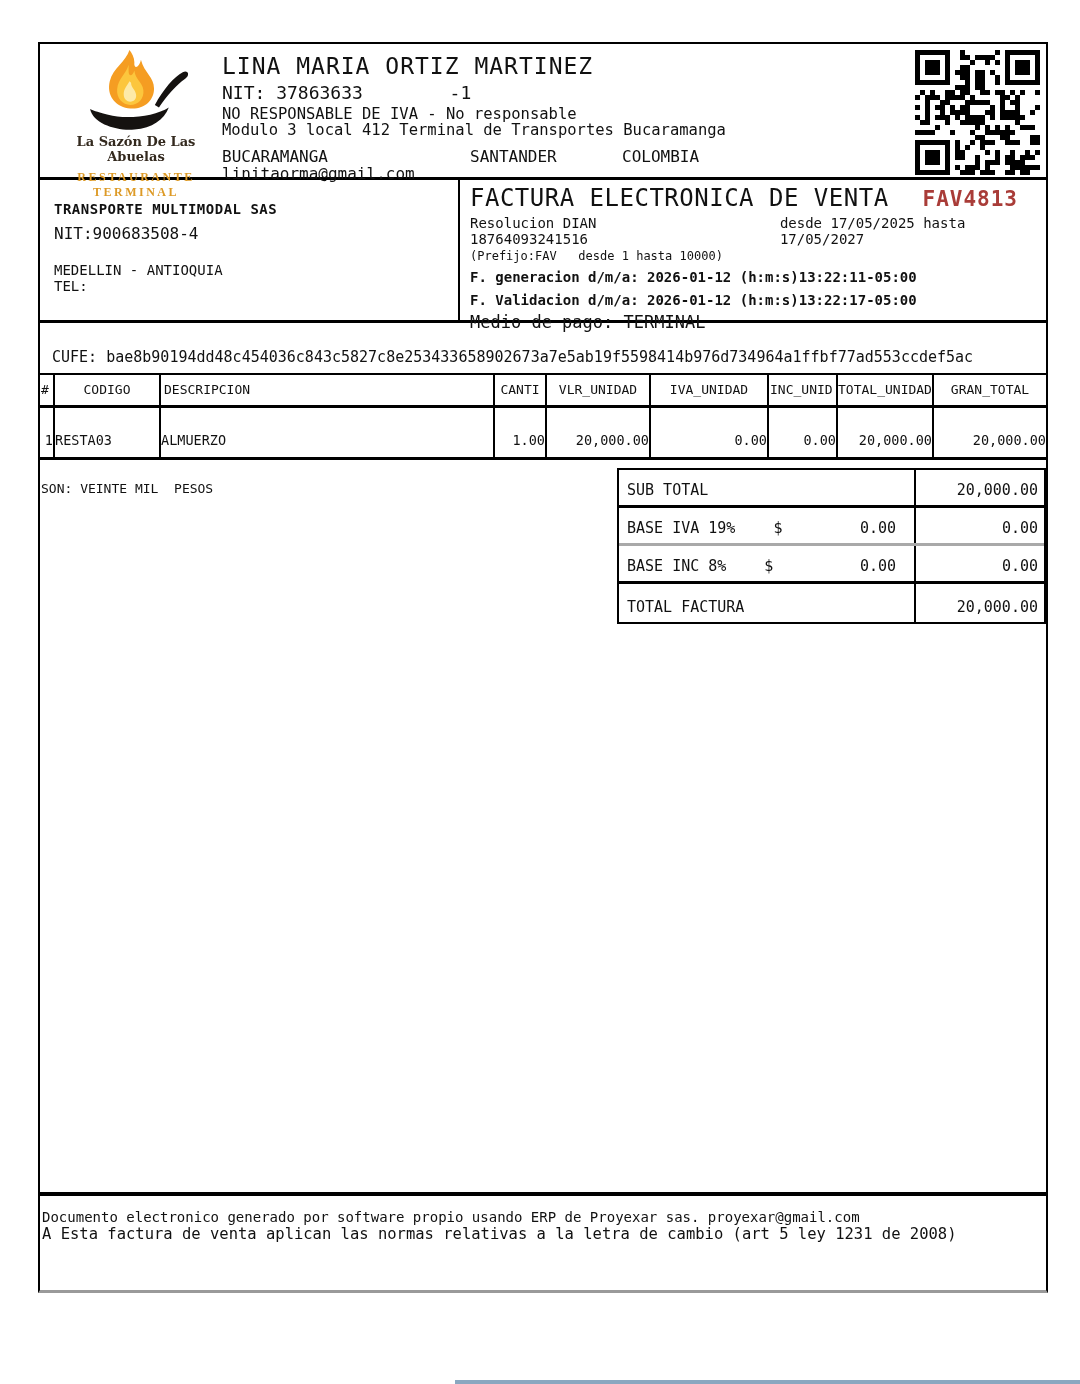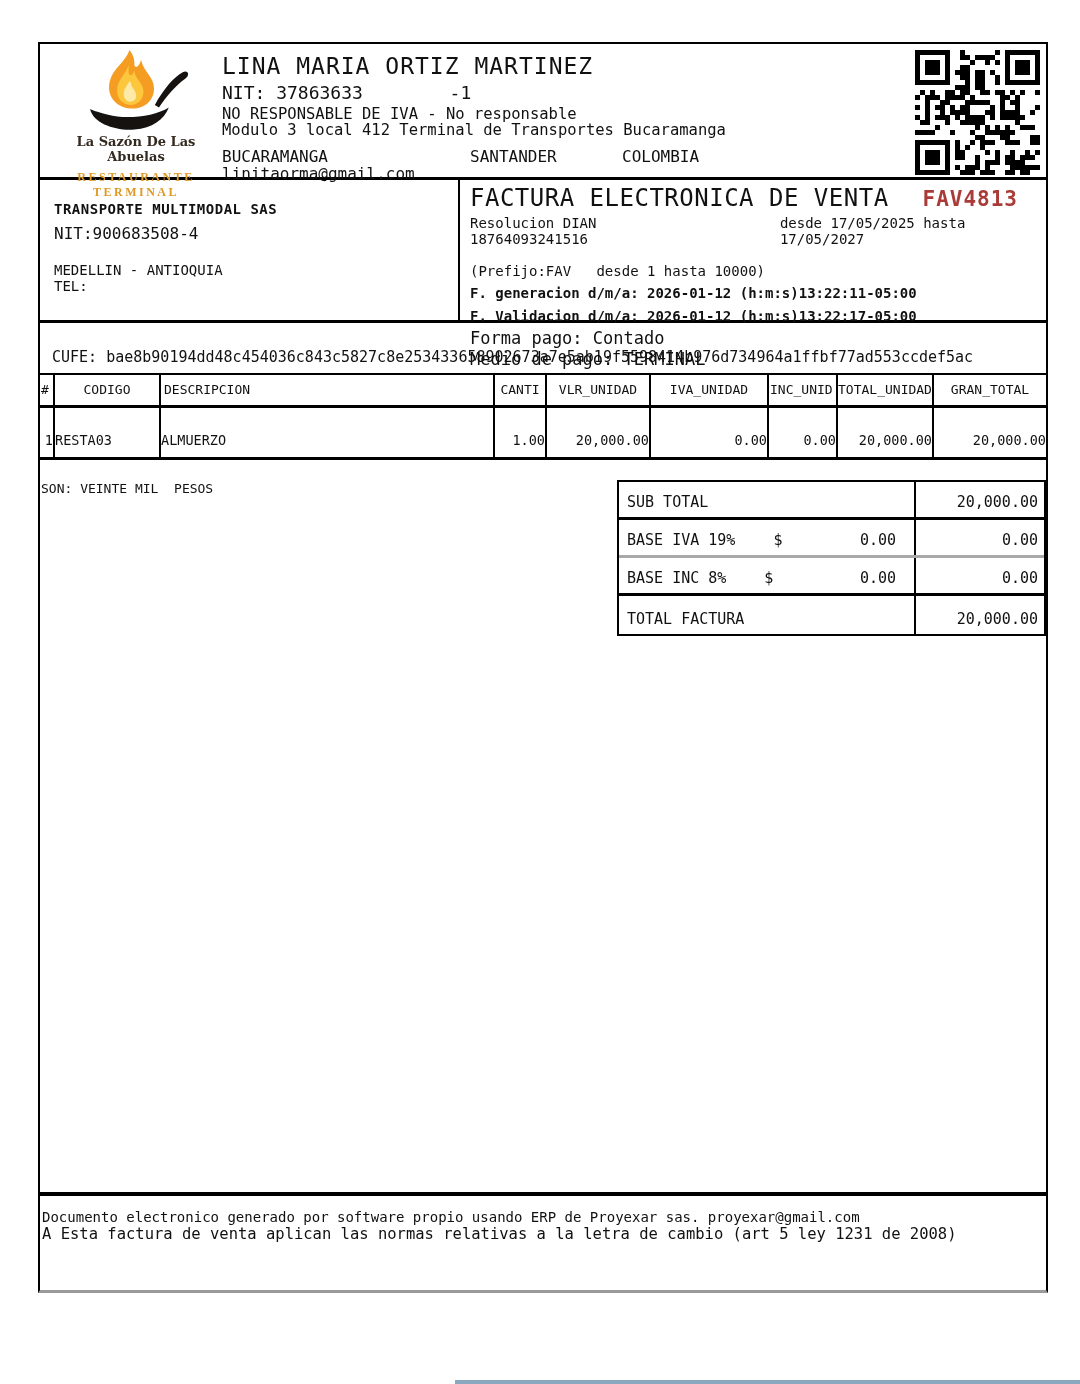--- a/index.html
+++ b/index.html
@@ -43,42 +43,42 @@
   .buyer-nit{font-size:16px;margin-top:7px;}
   .buyer-city{font-size:14px;margin-top:19px;line-height:16px;}
   .buyer-mail{font-size:14px;line-height:16px;}
   .buyer-tel{font-size:14px;line-height:16px;}
   .invmeta{flex:1;padding:4px 0 0 10px;box-sizing:border-box;}
   .inv-titlerow{display:flex;align-items:baseline;}
   .inv-title{font-size:24px;letter-spacing:.5px;}
   .inv-number{font-weight:bold;font-size:21px;letter-spacing:1px;margin-left:auto;margin-right:28px;}
   .inv-resrow{display:flex;font-size:14px;margin-top:3px;}
   .inv-validity{margin-left:68px;}
-  .inv-prefix{font-size:14px;white-space:pre;margin-top:16px;}
+  .inv-prefix{font-size:12px;white-space:pre;margin-top:2px;}
   .inv-gen,.inv-val{font-size:14px;font-weight:bold;line-height:23px;white-space:pre;}
   .inv-gen{margin-top:3px;}
   .inv-fpago,.inv-mpago{font-size:17px;line-height:21px;}
   
   .cufe{position:absolute;left:0;top:279px;right:0;height:50px;display:flex;align-items:flex-end;padding:0 0 7px 12px;box-sizing:border-box;font-size:15px;white-space:pre;}
   
   table.items{position:absolute;left:0;top:329px;width:1006px;border-collapse:collapse;table-layout:fixed;}
   table.items th,table.items td{border-left:2px solid #000;padding:0;overflow:hidden;}
   table.items th:first-child,table.items td:first-child{border-left:none;}
   table.items thead tr{height:32px;border-top:2px solid #000;border-bottom:3px solid #000;}
   table.items tbody tr{height:52px;border-bottom:3px solid #000;}
   table.items th{font-weight:normal;font-size:13px;text-align:center;vertical-align:middle;white-space:nowrap;}
   table.items th.h-desc{text-align:left;padding-left:3px;}
   table.items th.h-num{text-align:left;padding-left:1px;}
   table.items td{font-size:13.5px;vertical-align:bottom;padding-bottom:9px;white-space:nowrap;}
   td.c-right{text-align:right;padding-right:5px;}
   td.c-left{text-align:left;padding-left:4px;}
   
   .totals{position:absolute;left:0;top:424px;right:0;height:160px;}
   .words{position:absolute;left:1px;top:13px;font-size:13px;white-space:pre;}
-  .totbox{position:absolute;left:577px;top:12px;width:429px;border:2px solid #000;border-top-width:2px;box-sizing:border-box;}
+  .totbox{position:absolute;left:577px;top:0;width:429px;border:2px solid #000;border-top-width:2px;box-sizing:border-box;}
   .trow{display:flex;height:38px;box-sizing:border-box;}
   .trow .tlabel{flex:1;display:flex;align-items:flex-end;padding:0 0 6px 8px;font-size:15px;}
   .trow .tvalue{width:130px;border-left:2px solid #000;display:flex;align-items:flex-end;justify-content:flex-end;padding:0 6px 6px 0;font-size:15px;box-sizing:border-box;}
   .trow{border-bottom:3px solid #000;}
   .trow.graydiv{border-bottom:3px solid #a9a9a9;}
   .trow:last-child{border-bottom:none;}
   .tlabel .base-sym{margin-left:38px;}
   .tlabel .base-val{flex:1;text-align:right;padding-right:18px;}
   
   .footrule{position:absolute;left:0;right:0;top:1148px;height:4px;background:#000;}
@@ -346,21 +346,20 @@
           <span class="inv-title">FACTURA ELECTRONICA DE VENTA</span>
           <span class="inv-number" style="color: rgb(169, 60, 56);">FAV4813</span>
         </div>
         <div class="inv-resrow">
           <span>Resolucion DIAN 18764093241516</span>
           <span class="inv-validity">desde 17/05/2025 hasta 17/05/2027</span>
         </div>
         <div class="inv-prefix">(Prefijo:FAV   desde 1 hasta 10000)</div>
         <div class="inv-gen">F. generacion d/m/a: 2026-01-12 (h:m:s)13:22:11-05:00</div>
         <div class="inv-val">F. Validacion d/m/a: 2026-01-12 (h:m:s)13:22:17-05:00</div>
-        <div class="inv-fpago">Forma pago: Contado</div>
         <div class="inv-mpago">Medio de pago: TERMINAL</div>
       </div>
     </div>
 
     <div class="cufe">
       <span>CUFE: </span>
       <span>bae8b90194dd48c454036c843c5827c8e253433658902673a7e5ab19f5598414b976d734964a1ffbf77ad553ccdef5ac</span>
     </div>
 
     <table class="items">

